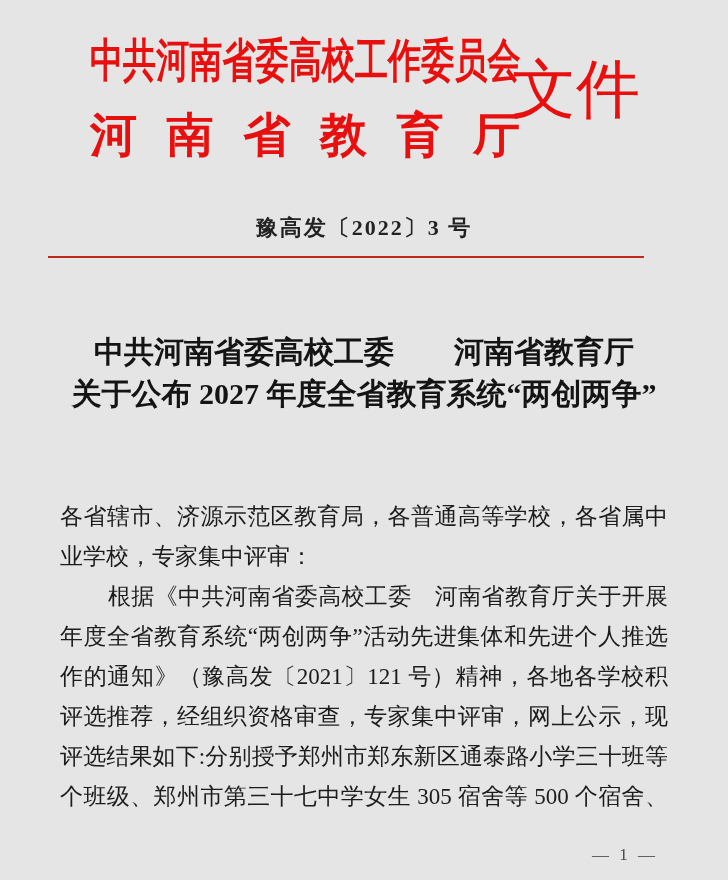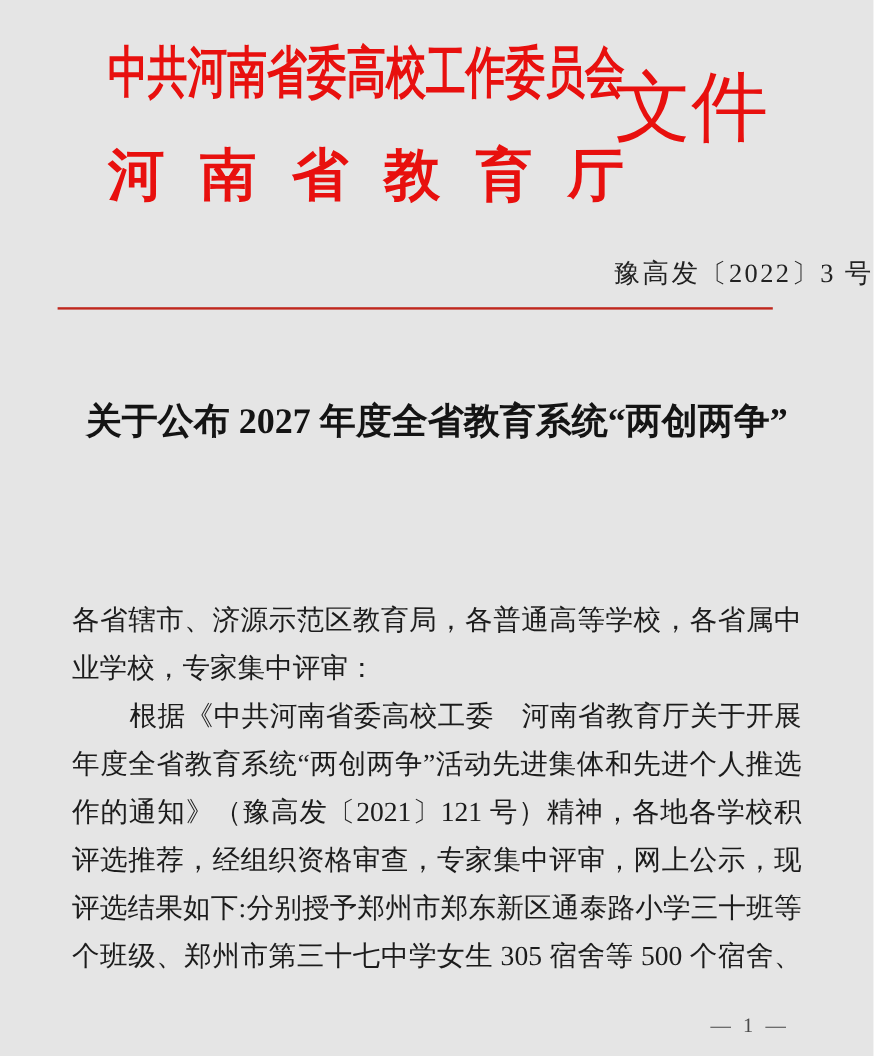--- a/index.html
+++ b/index.html
@@ -34,43 +34,43 @@
     position: absolute;
     left: 90px;
     top: 110px;
     width: 430px;
     font-size: 47px;
     line-height: 1.1;
     color: #e8100e;
     font-weight: 600;
     text-align: justify;
     text-align-last: justify;
-    margin-top: 12px;
   }
   .doc-label {
     position: absolute;
     left: 512px;
     top: 56px;
     font-size: 64px;
     line-height: 1.05;
     color: #e8100e;
     font-weight: 400;
     white-space: nowrap;
   }
 
   
   .doc-number {
     position: absolute;
     left: 0;
     top: 213px;
     width: 100%;
-    text-align: right;
+    text-align: center;
     font-size: 22px;
     letter-spacing: 2px;
     color: #222222;
+    font-weight: bold;
   }
 
   
   .red-divider {
     position: absolute;
     left: 48px;
     top: 256px;
     width: 596px;
     height: 2px;
     background: #c0281e;
@@ -136,20 +136,21 @@
     <div class="org-line1">中共河南省委高校工作委员会</div>
     <div class="org-line2">河南省教育厅</div>
     <div class="doc-label">文件</div>
   </div>
 
   <div class="doc-number">豫高发〔2022〕3 号</div>
 
   <div class="red-divider"></div>
 
   <div class="title-block">
+    <div class="title-line">中共河南省委高校工委　　河南省教育厅</div>
     <div class="title-line">关于公布 2027 年度全省教育系统“两创两争”</div>
   </div>
 
   <div class="body-block">
     <div class="body-line just">各省辖市、济源示范区教育局，各普通高等学校，各省属中等职</div>
     <div class="body-line">业学校，专家集中评审：</div>
     <div class="body-line just indent">根据《中共河南省委高校工委　河南省教育厅关于开展 2021</div>
     <div class="body-line just">年度全省教育系统“两创两争”活动先进集体和先进个人推选工</div>
     <div class="body-line just">作的通知》（豫高发〔2021〕121 号）精神，各地各学校积极申报</div>
     <div class="body-line just">评选推荐，经组织资格审查，专家集中评审，网上公示，现公布</div>

